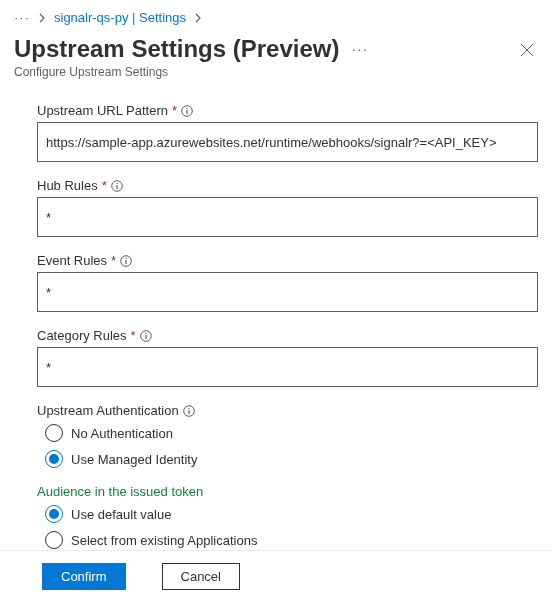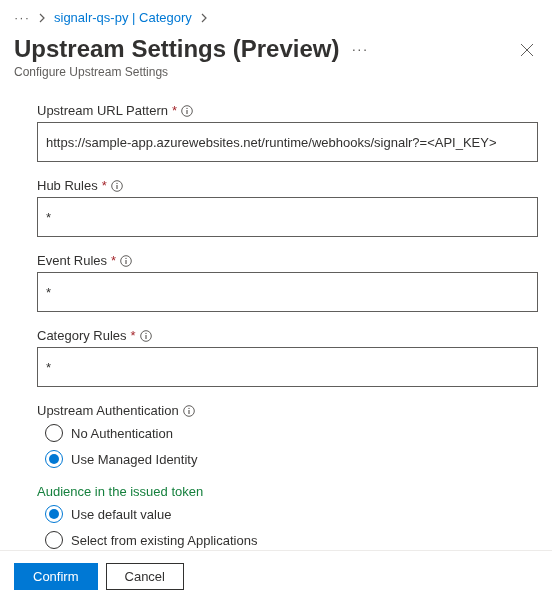--- a/index.html
+++ b/index.html
@@ -94,20 +94,21 @@
       display: flex;
       gap: 8px;
       background: #fff;
     }
     .btn {
       font-family: inherit;
       font-size: 13px;
       padding: 5px 18px;
       cursor: pointer;
       border: 1px solid;
+      margin-left: 28px;
     }
     .btn-primary {
       background: #0078d4;
       color: #fff;
       border-color: #0078d4;
     }
     .btn-secondary {
       background: #fff;
       color: #323130;
       border-color: #323130;
@@ -117,21 +118,21 @@
 </head>
 <body>
 
 <div class="breadcrumb">
   <span class="ellipsis">···</span>
   <span class="sep">
     <svg width="8" height="10" viewBox="0 0 8 10">
         <path d="M2 1 L6 5 L2 9" stroke="#605e5c" stroke-width="1.2" fill="none"></path>
       </svg>
   </span>
-  <a>signalr-qs-py | Category</a>
+  <a>signalr-qs-py | Settings</a>
   <span class="sep">
     <svg width="8" height="10" viewBox="0 0 8 10">
         <path d="M2 1 L6 5 L2 9" stroke="#605e5c" stroke-width="1.2" fill="none"></path>
       </svg>
   </span>
 </div>
 
 <div class="header">
   <div class="header-left">
     <div class="title-row">

